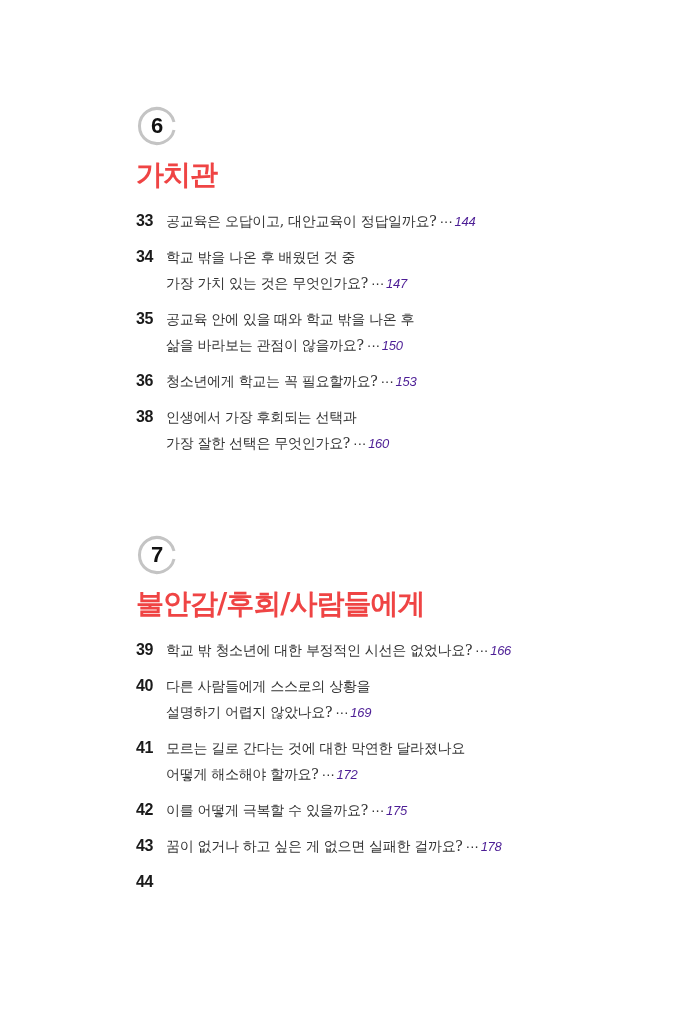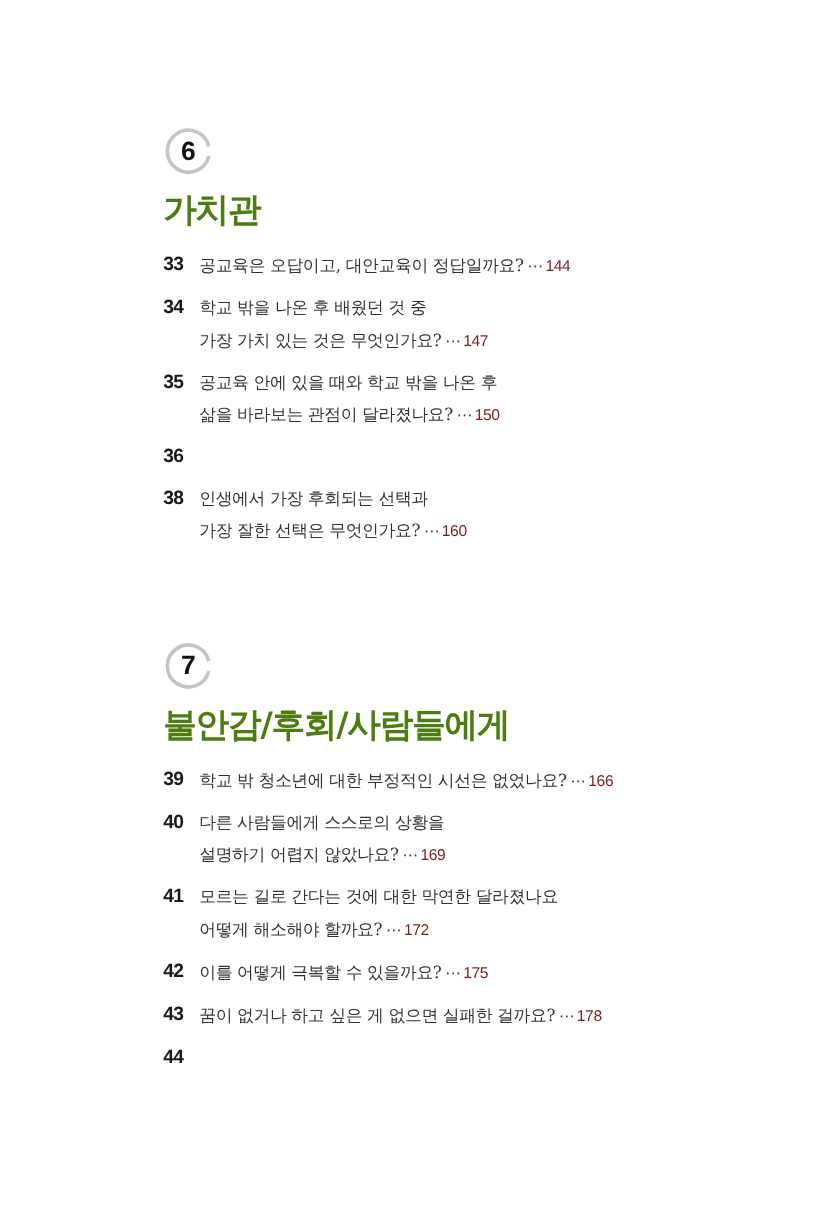--- a/index.html
+++ b/index.html
@@ -39,21 +39,21 @@
       text-align: center;
       font-family: "Liberation Sans", "DejaVu Sans", sans-serif;
       font-weight: bold;
       font-size: 22px;
       color: #111111;
     }
     .title {
       font-family: "DejaVu Sans", "Liberation Sans", sans-serif;
       font-weight: bold;
       font-size: 28px;
-      color: #4d7c0f;
+      color: #ef4444;
       letter-spacing: -1px;
       margin-top: 12px;
       line-height: 34px;
     }
     .items {
       margin-top: 16px;
     }
     .item {
       display: flex;
       align-items: flex-start;
@@ -75,22 +75,23 @@
       color: #333333;
       letter-spacing: -0.3px;
     }
     .item-line {
       display: block;
       white-space: nowrap;
     }
     .page-ref {
       font-family: "Liberation Sans", "DejaVu Sans", sans-serif;
       font-size: 13px;
-      color: #7f1d1d;
+      color: #4c1d95;
       letter-spacing: -0.3px;
+      font-style: italic;
     }
     .dots {
       font-family: "Liberation Sans", "DejaVu Sans", sans-serif;
       color: #333333;
       margin: 0 2px 0 3px;
     }
   </style>
 </head>
 <body>
 
@@ -113,25 +114,28 @@
       <div class="item-num">34</div>
       <div class="item-text">
         <span class="item-line">학교 밖을 나온 후 배웠던 것 중</span>
         <span class="item-line"><span>가장 가치 있는 것은 무엇인가요?</span><span class="dots">···</span><span class="page-ref">147</span></span>
       </div>
     </div>
     <div class="item">
       <div class="item-num">35</div>
       <div class="item-text">
         <span class="item-line">공교육 안에 있을 때와 학교 밖을 나온 후</span>
-        <span class="item-line"><span>삶을 바라보는 관점이 달라졌나요?</span><span class="dots">···</span><span class="page-ref">150</span></span>
+        <span class="item-line"><span>삶을 바라보는 관점이 않을까요?</span><span class="dots">···</span><span class="page-ref">150</span></span>
       </div>
     </div>
     <div class="item">
       <div class="item-num">36</div>
+      <div class="item-text">
+        <span class="item-line"><span>청소년에게 학교는 꼭 필요할까요?</span><span class="dots">···</span><span class="page-ref">153</span></span>
+      </div>
     </div>
     <div class="item">
       <div class="item-num">38</div>
       <div class="item-text">
         <span class="item-line">인생에서 가장 후회되는 선택과</span>
         <span class="item-line"><span>가장 잘한 선택은 무엇인가요?</span><span class="dots">···</span><span class="page-ref">160</span></span>
       </div>
     </div>
   </div>
 </div>

